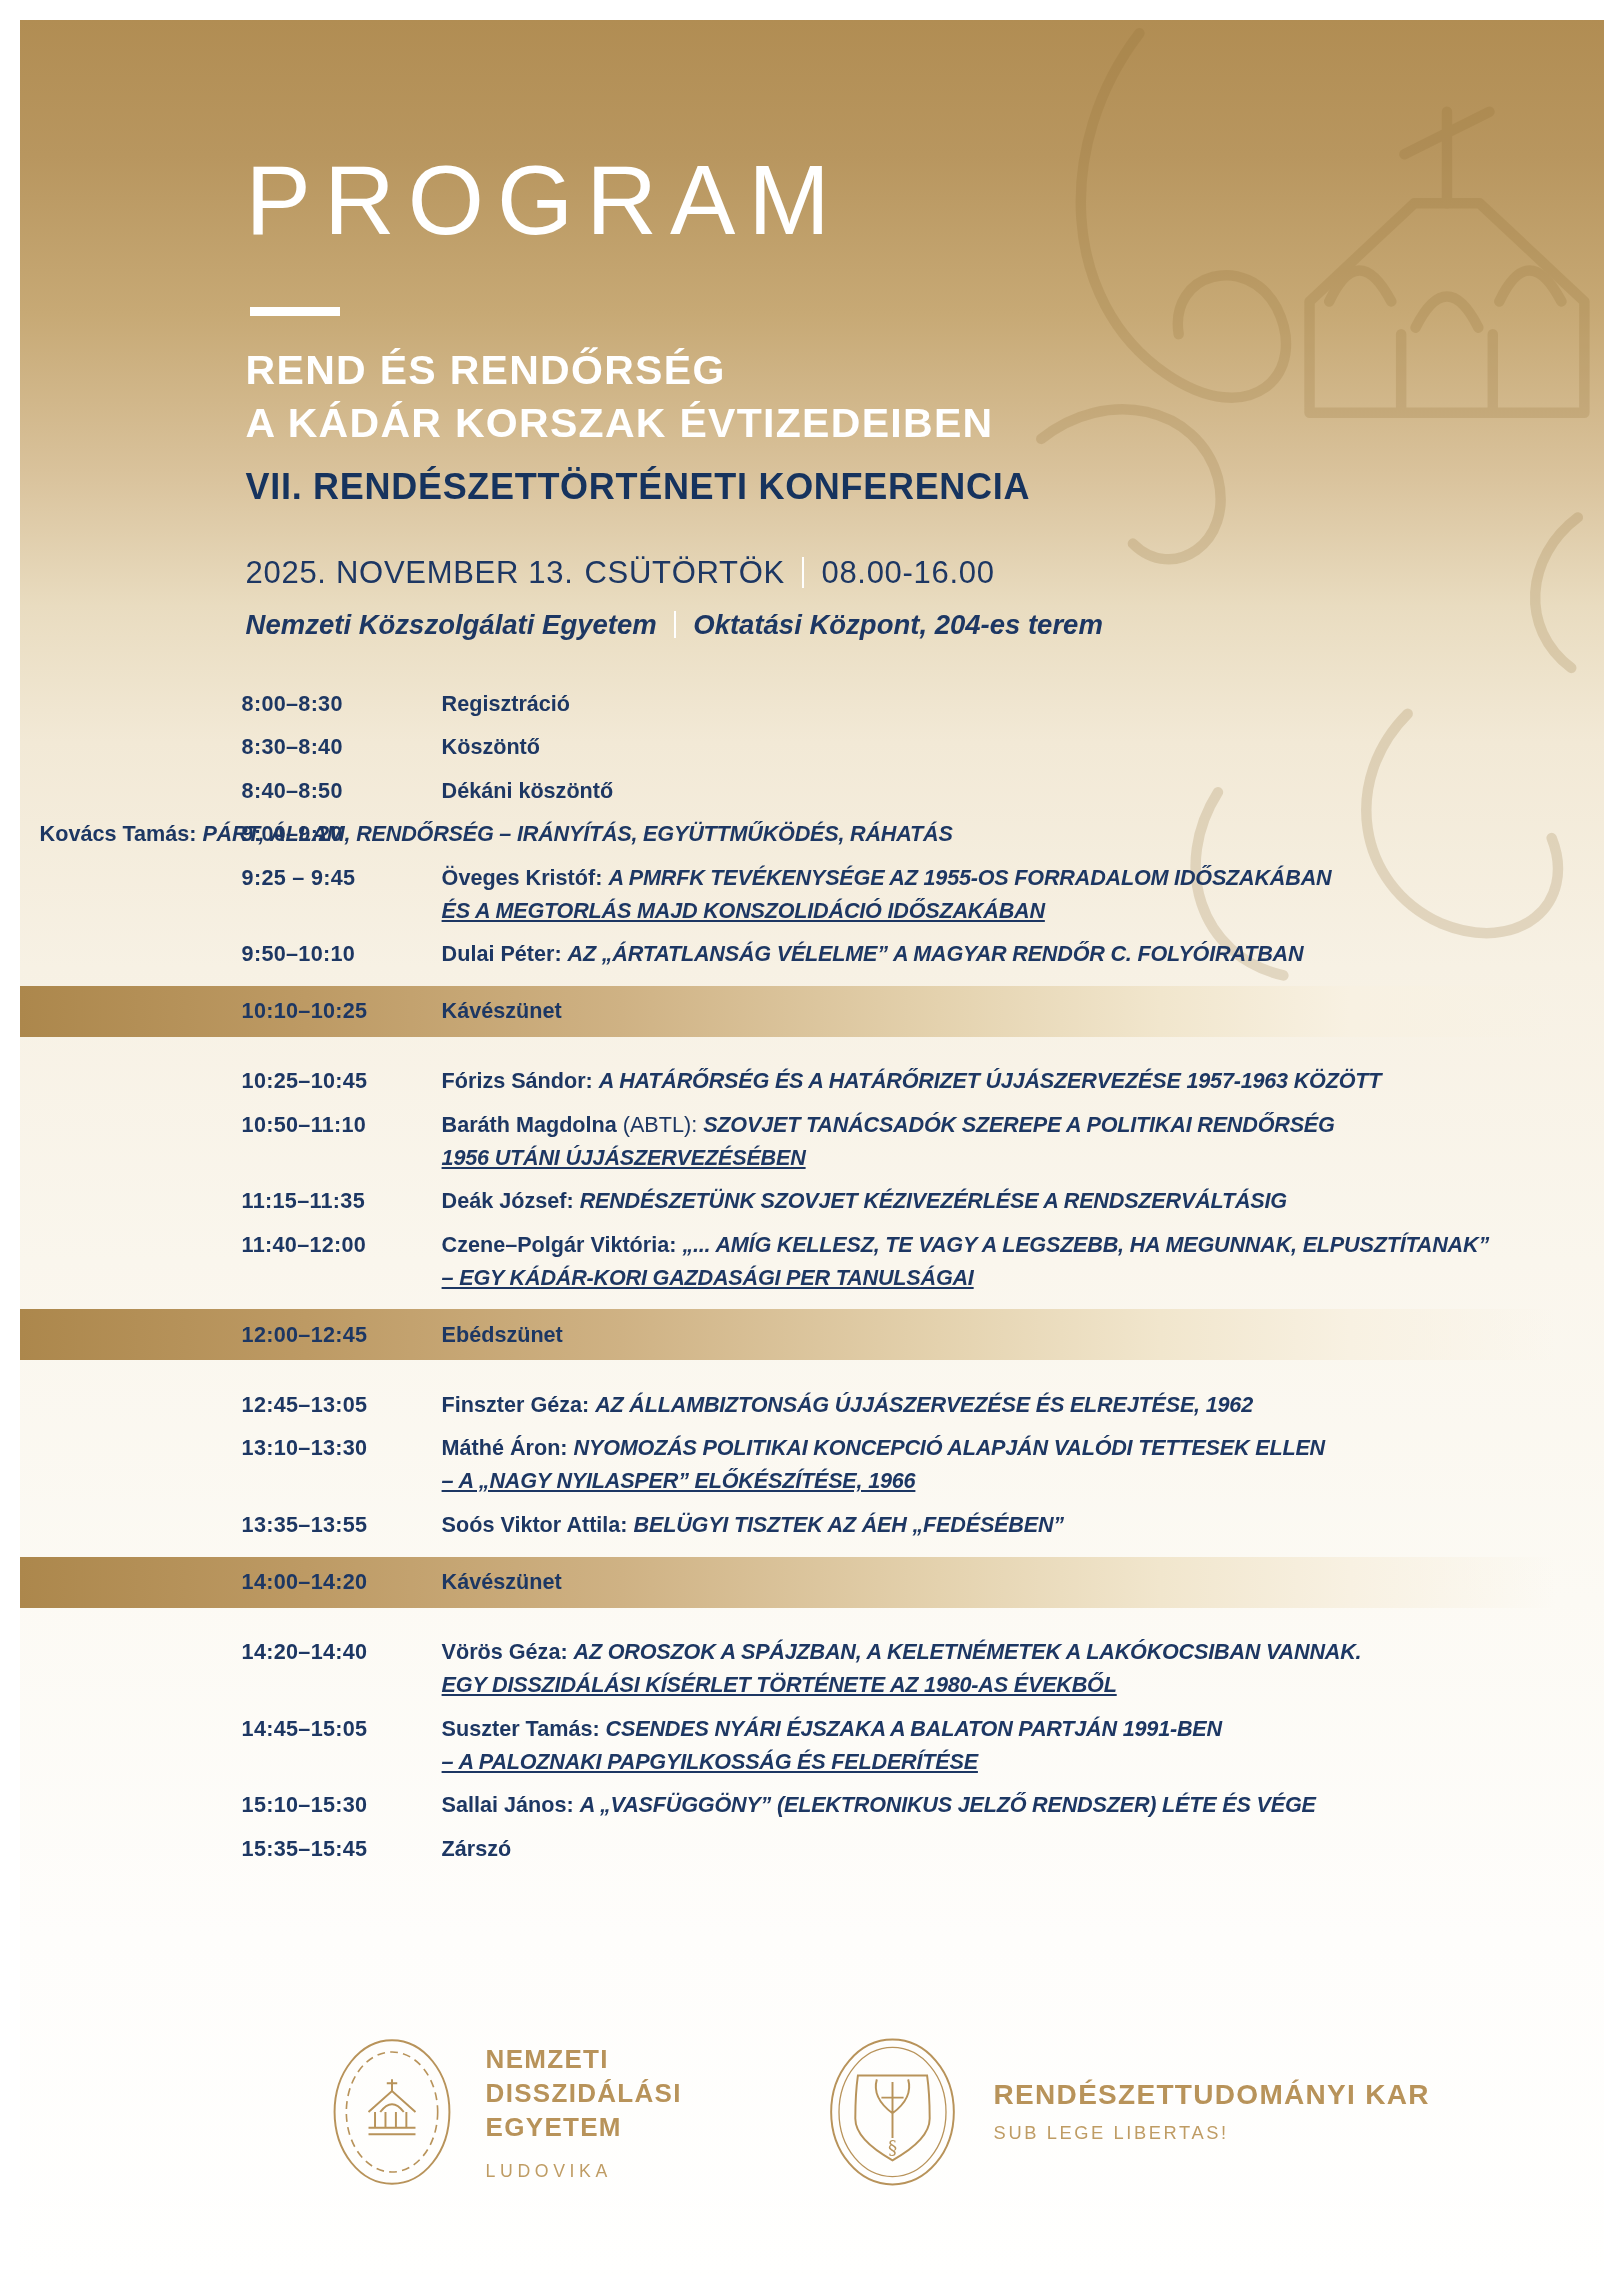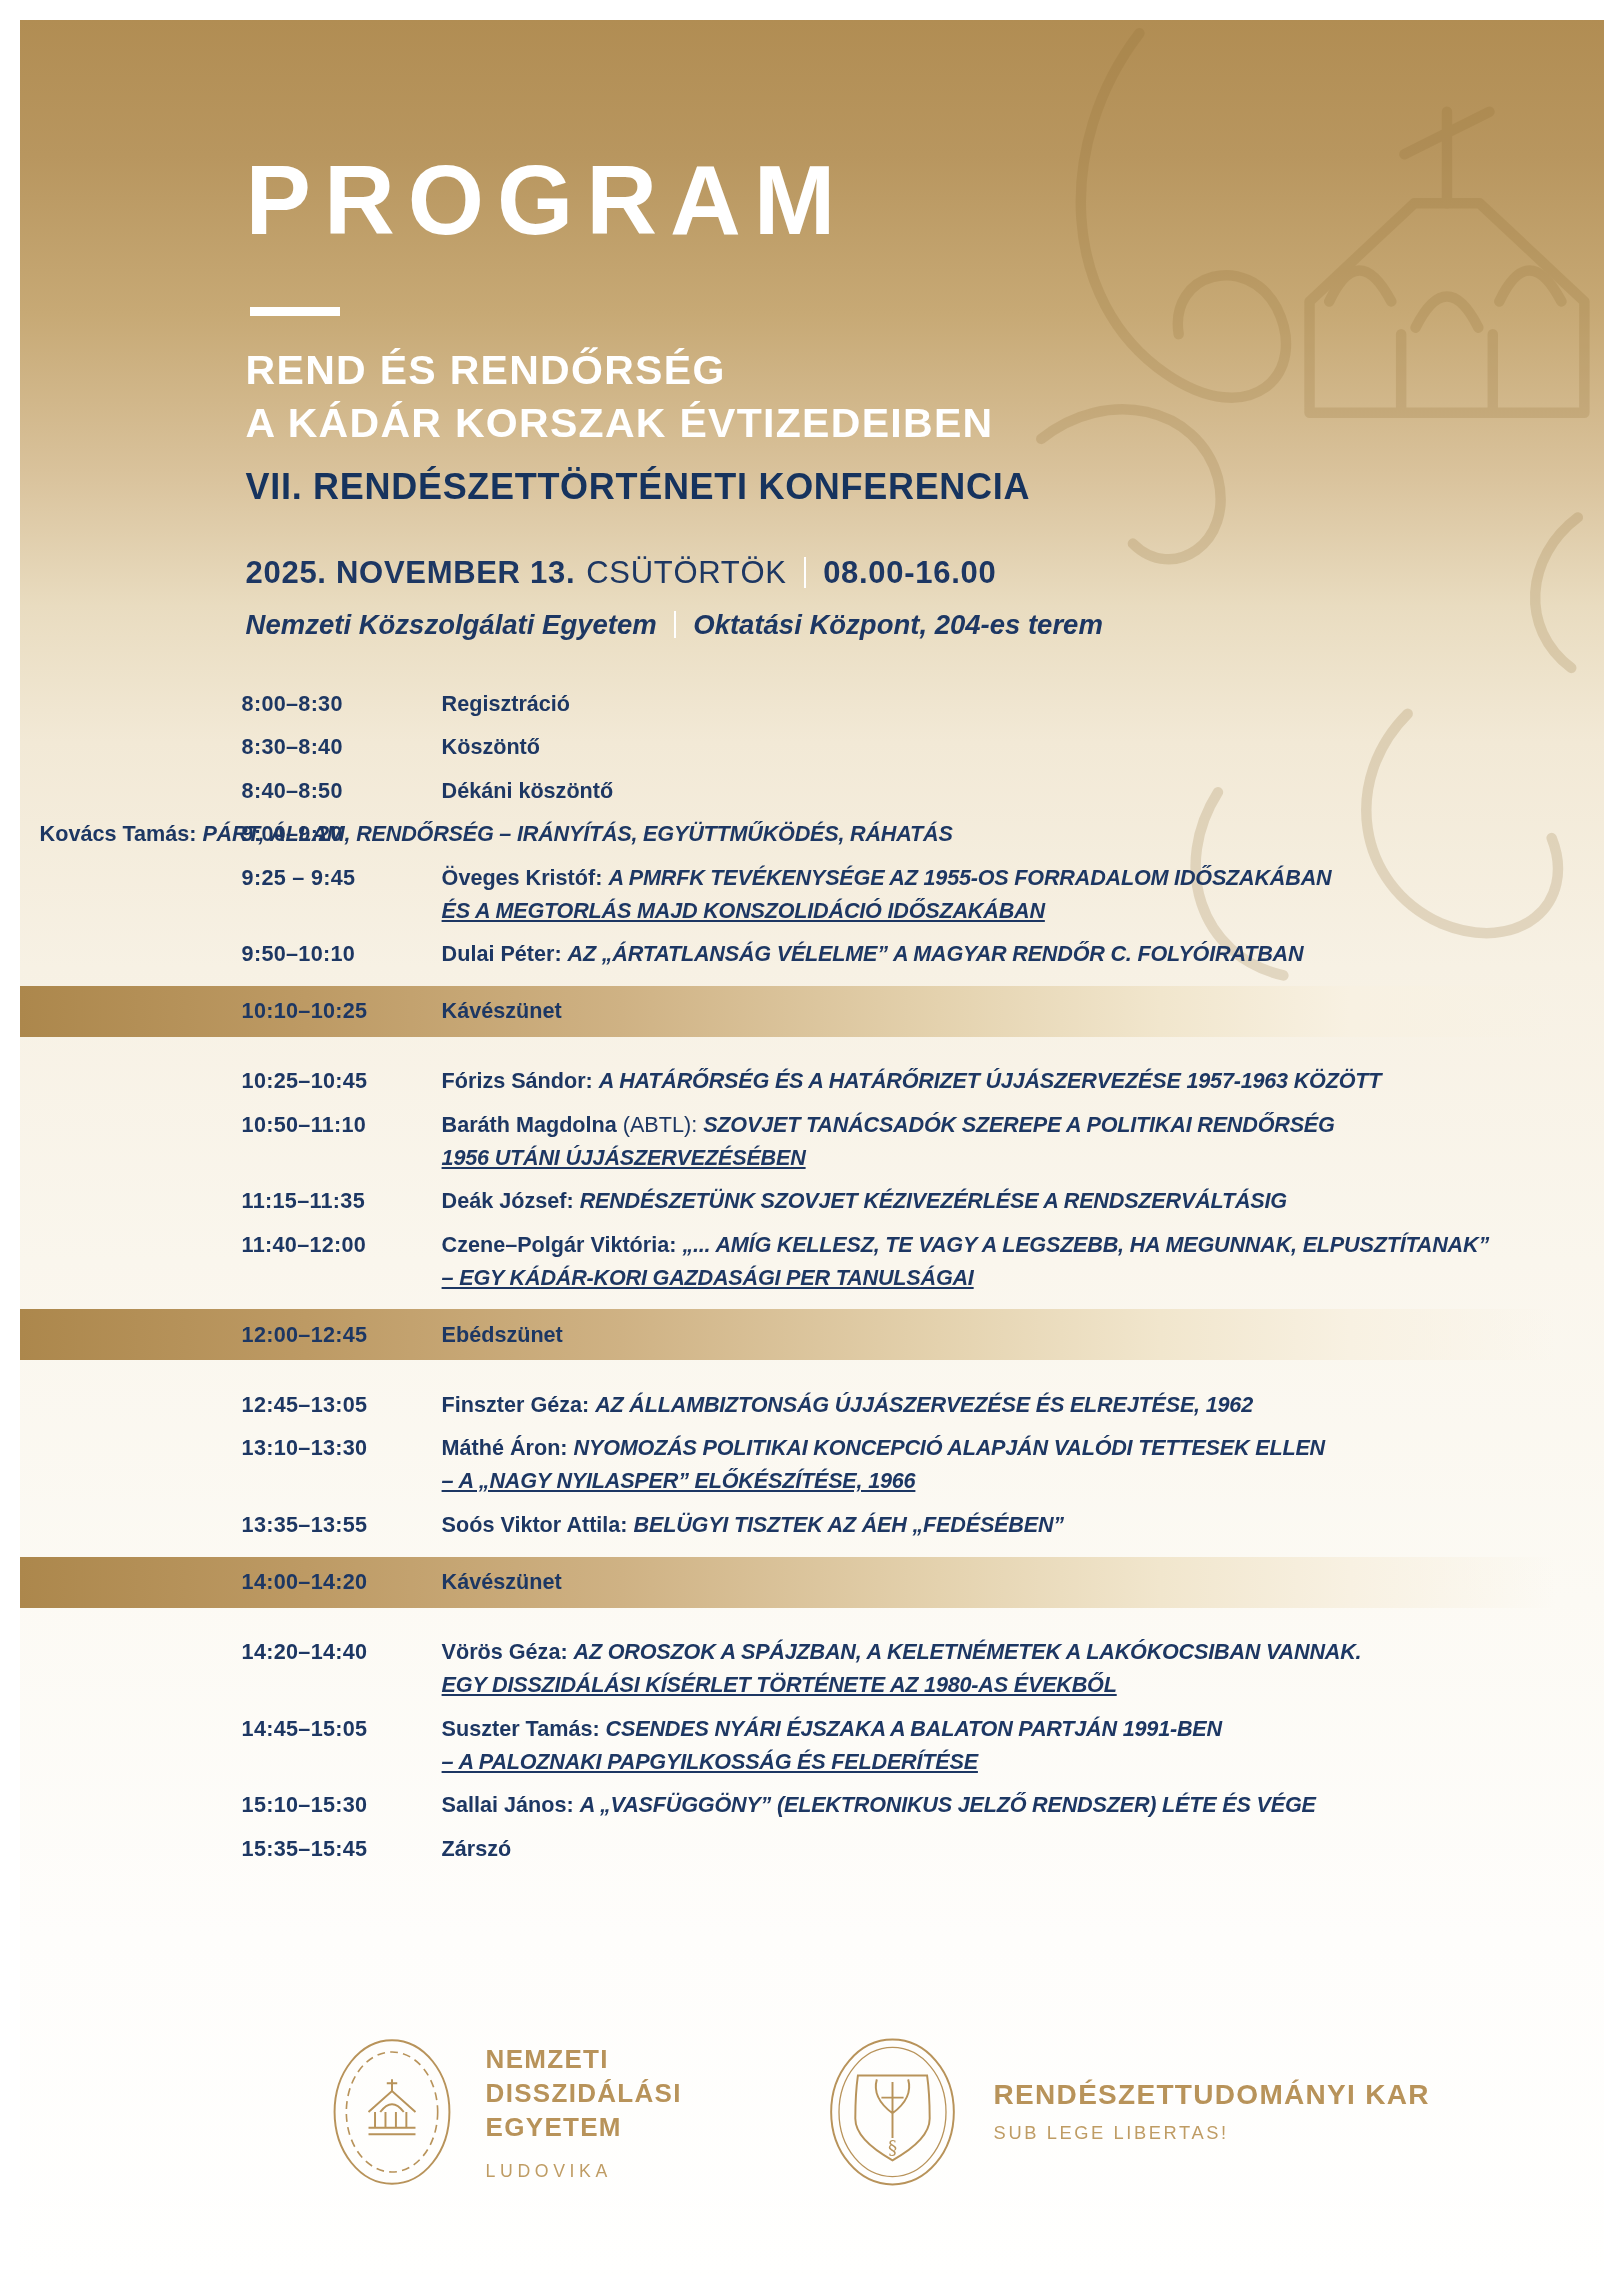--- a/index.html
+++ b/index.html
@@ -17,29 +17,29 @@
       #e9dcc0 26%, #f2e9d6 32%, #f7f1e4 42%, #faf6ed 55%,
       #fcfaf4 70%, #fefdfb 85%, #fffffe 100%);
     overflow:hidden;
   }
   
   .watermark{position:absolute;top:0;right:0;width:602px;height:1021px;opacity:0.20;}
   .watermark path{stroke:#8f6d33;stroke-width:16;fill:none;stroke-linecap:round;stroke-linejoin:round;}
   
   .title{
     position:absolute;left:226px;top:131px;
-    color:#ffffff;font-size:98px;font-weight:700;letter-spacing:13px;line-height:1;
+    color:#ffffff;font-size:98px;font-weight:400;letter-spacing:13px;line-height:1;
   }
   .title-underline{position:absolute;left:230px;top:287px;width:90px;height:9.2px;background:#ffffff;}
   .subtitle{position:absolute;left:226px;color:#ffffff;font-size:41px;font-weight:700;letter-spacing:1.3px;line-height:1;}
   .subtitle.s1{top:330px;}
   .subtitle.s2{top:383px;}
   .conference{position:absolute;left:226px;top:446px;color:#16335e;font-size:36px;font-weight:700;letter-spacing:0.7px;}
   .dateline{position:absolute;left:226px;top:535px;display:flex;align-items:center;color:#1d3763;font-size:31px;}
-  .dateline .bold{font-weight:700;letter-spacing:0.7px;}
+  .dateline .bold{font-weight:400;letter-spacing:0.7px;}
   .dateline .light{font-weight:400;margin-left:11px;letter-spacing:0.7px;}
   .v-divider{width:2.6px;height:31px;background:#ffffff;margin:0 17px;}
   .venueline{position:absolute;left:226px;top:589px;display:flex;align-items:center;color:#1d3763;font-size:27.5px;}
   .venueline .bold{font-weight:700;font-style:italic;}
   .venueline .v-divider{height:27.5px;}
   
   .schedule{position:absolute;left:0;top:667px;width:1584px;color:#1d3763;}
   .srow{position:relative;padding-left:422px;margin-bottom:10.5px;font-size:21.6px;line-height:33px;}
   .srow.gap-before{margin-top:10.5px;padding-left:20px;}
   .srow .time{position:absolute;left:222px;top:0;font-weight:700;letter-spacing:0.3px;white-space:nowrap;}

